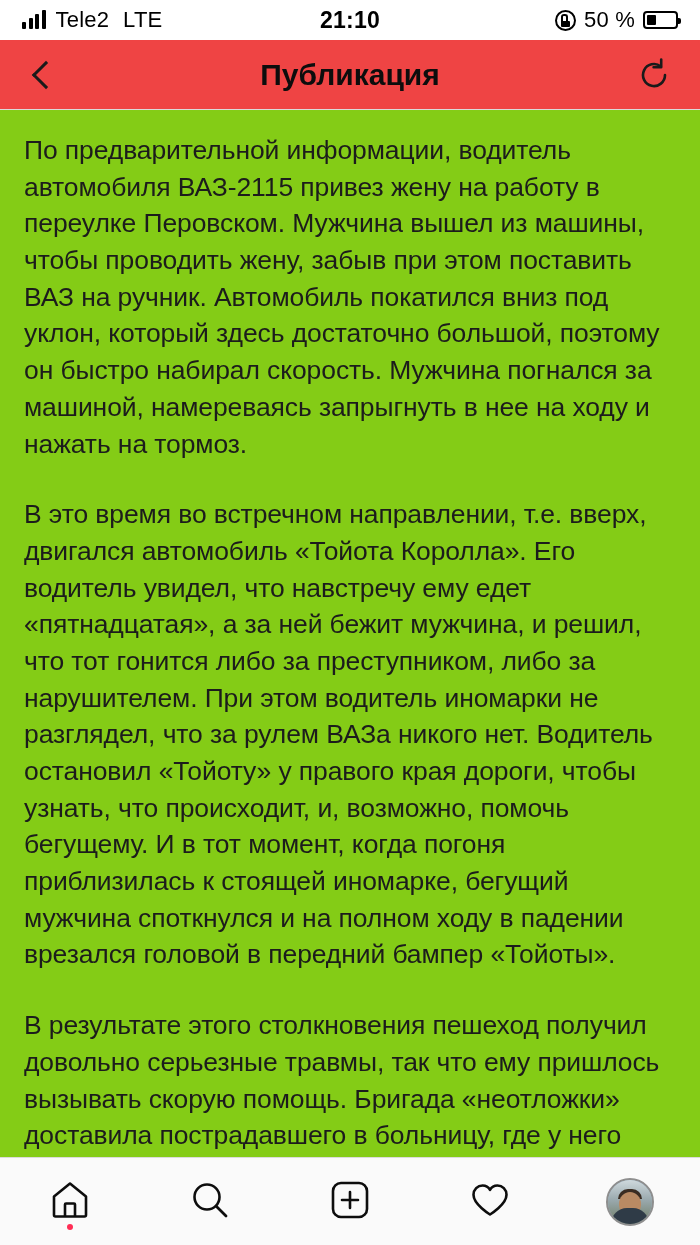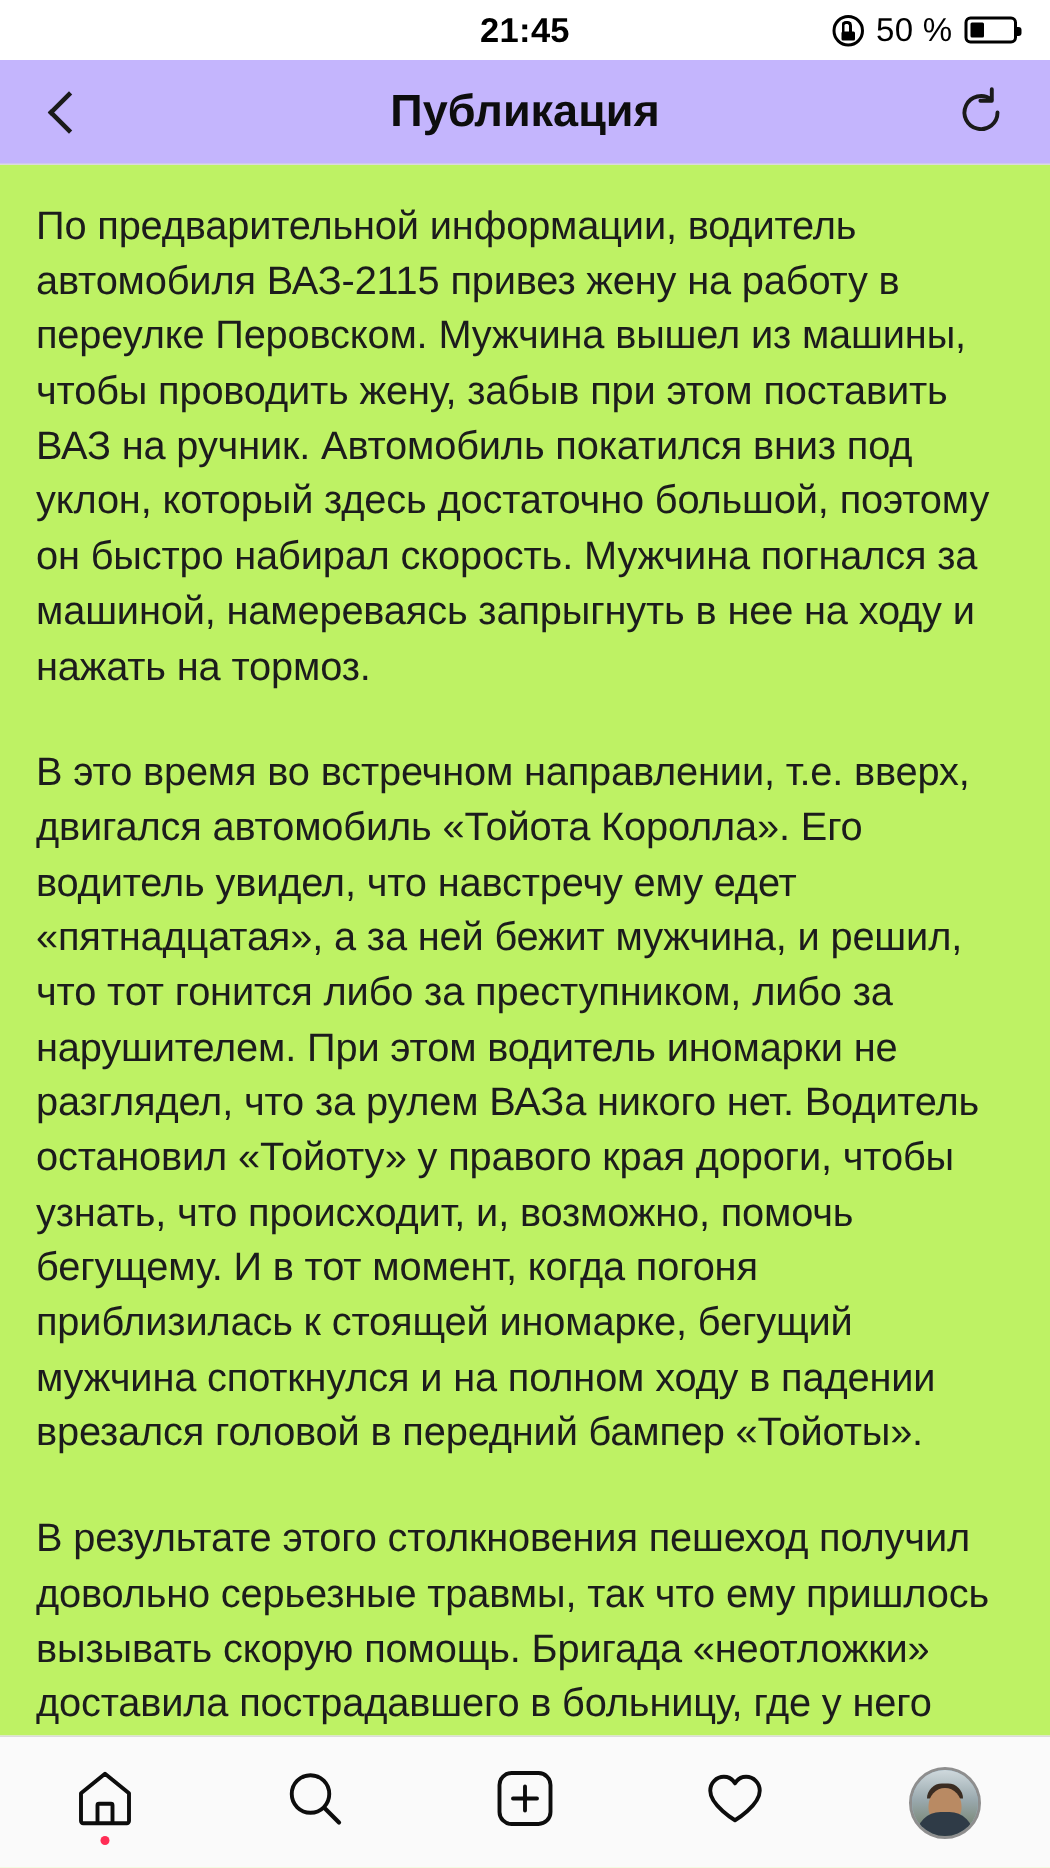--- a/index.html
+++ b/index.html
@@ -118,21 +118,21 @@
   }
 
   
   .nav-bar {
     height: 70px;
     display: flex;
     align-items: center;
     position: relative;
     padding: 0 26px;
     box-sizing: border-box;
-    background: #c4b5fd;
+    background: #ef4444;
     border-bottom: 1px solid #dbdbdb;
   }
   .nav-back {
     width: 34px;
     height: 34px;
     position: relative;
     cursor: pointer;
     flex: 0 0 auto;
   }
   .nav-back::before {
@@ -160,21 +160,21 @@
     cursor: pointer;
   }
   .nav-refresh svg { display: block; }
 
   
   .article {
     padding: 22px 24px 0 24px;
     box-sizing: border-box;
     height: 1071px;
     overflow: hidden;
-    background: #bef264;
+    background: #84cc16;
   }
   .article p {
     margin: 0 0 34px 0;
     font-size: 26.5px;
     line-height: 1.385;
     color: #1c1c1c;
     letter-spacing: -0.1px;
   }
   .article p:last-child { margin-bottom: 0; }
 
@@ -238,21 +238,31 @@
     width: 38px; height: 16px;
     background: #2f3b47;
     border-radius: 16px 16px 0 0;
     left: 3px; bottom: 0;
   }
 </style>
 </head>
 <body>
 
 <div class="status-bar">
-  <div class="status-time">21:45</div>
+  <div class="status-left">
+    <span class="signal-bars">
+      <i></i>
+        <i></i>
+        <i></i>
+        <i></i>
+    </span>
+    <span class="carrier">Tele2</span>
+    <span class="network">LTE</span>
+  </div>
+  <div class="status-time">21:10</div>
   <div class="status-right">
     <span class="lock-circle"></span>
     <span>50 %</span>
     <span class="battery">
         <span style="width:33%"></span>
       </span>
   </div>
 </div>
 
 <div class="nav-bar">

